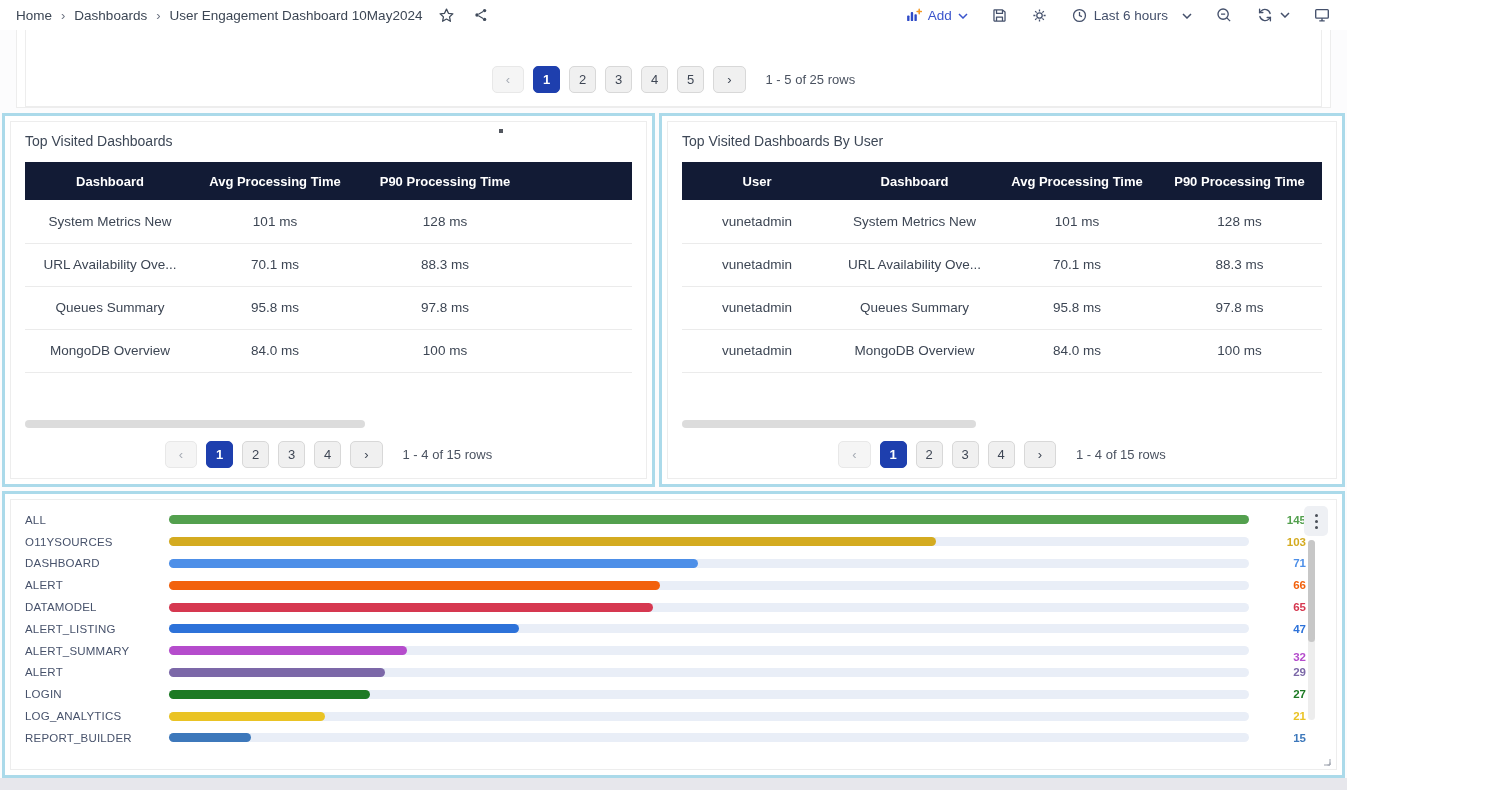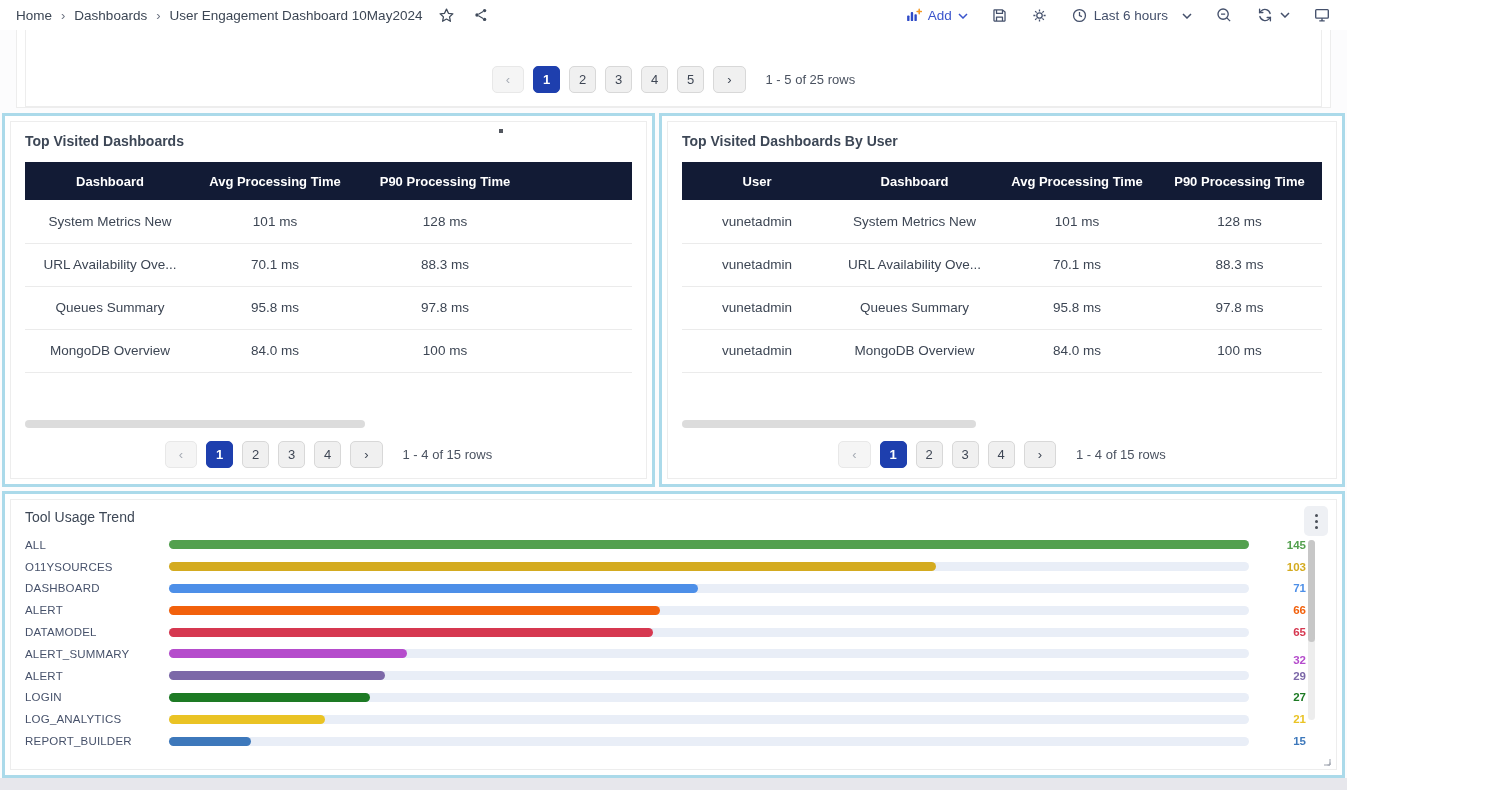--- a/index.html
+++ b/index.html
@@ -39,21 +39,21 @@
   .pg-btn.active { background:#1e3fae; border-color:#1e3fae; color:#fff; font-weight:700; }
   .pg-summary { margin-left:11px; font-size:13px; color:#4a5260; white-space:nowrap; }
 
   
   .panel-row { display:flex; gap:4px; margin:5px 2px 0 2px; }
   .card { border:3px solid #abdaea; background:#fff; }
   .card-left  { width:681px; height:374px; }
   .card-right { flex:1; height:374px; }
   .card-inner { margin:5px; border:1px solid #ededed; height:calc(100% - 10px); padding:11px 14px 10px;
                 display:flex; flex-direction:column; position:relative; background:#fff; }
-  .card-title { font-size:14px; color:#3d4756; font-weight:700; margin-bottom:13px; }
+  .card-title { font-size:14px; color:#3d4756; font-weight:400; margin-bottom:13px; }
 
   
   .data-table { border-collapse:collapse; table-layout:fixed; width:100%; }
   .data-table th { background:#121b35; color:#fff; font-size:13px; font-weight:700; height:38px; text-align:center; }
   .data-table td { height:43px; text-align:center; font-size:13.5px; color:#3d4654; border-bottom:1px solid #ebebeb;
                    overflow:hidden; white-space:nowrap; text-overflow:ellipsis; }
   .hscroll { height:8px; border-radius:4px; background:#dcdcdc; margin-top:auto; cursor:pointer; }
   .hscroll.w-left { width:56%; }
   .hscroll.w-right { width:46%; }
   .card-pager { display:flex; justify-content:center; margin-top:13px; }
@@ -341,21 +341,20 @@
               <button class="pg-btn pg-nav">›</button>
               <span class="pg-summary">1 - 4 of 15 rows</span>
             </div>
         </div>
       </div>
     </section>
   </div>
 
   <section class="card chart-card">
     <div class="chart-inner">
-      <h3 class="chart-title">Tool Usage Trend</h3>
       <div class="kebab">
           <i></i>
           <i></i>
           <i></i>
         </div>
       <div id="chart-rows">
           <div class="bar-row">
             <div class="bar-label">ALL</div>
             <div class="bar-track" style="background: rgb(233, 238, 247);">
               <div class="bar-fill" style="width: 100%; background: rgb(83, 160, 78);"></div>
@@ -382,20 +381,27 @@
               <div class="bar-fill" style="width: 45.5172%; background: rgb(242, 97, 12);"></div>
             </div>
             <div class="bar-value" style="color: rgb(242, 97, 12);">66</div>
           </div>
           <div class="bar-row">
             <div class="bar-label">DATAMODEL</div>
             <div class="bar-track" style="background: rgb(233, 238, 247);">
               <div class="bar-fill" style="width: 44.8276%; background: rgb(214, 56, 80);"></div>
             </div>
             <div class="bar-value" style="color: rgb(214, 56, 80);">65</div>
+          </div>
+          <div class="bar-row">
+            <div class="bar-label">ALERT_LISTING</div>
+            <div class="bar-track" style="background: rgb(233, 238, 247);">
+              <div class="bar-fill" style="width: 32.4138%; background: rgb(45, 114, 217);"></div>
+            </div>
+            <div class="bar-value" style="color: rgb(45, 114, 217);">47</div>
           </div>
           <div class="bar-row">
             <div class="bar-label">ALERT_SUMMARY</div>
             <div class="bar-track" style="background: rgb(233, 238, 247);">
               <div class="bar-fill" style="width: 22.069%; background: rgb(181, 76, 204);"></div>
             </div>
             <div class="bar-value" style="color: rgb(181, 76, 204); margin-top: 13px;">32</div>
           </div>
           <div class="bar-row">
             <div class="bar-label">ALERT</div>

